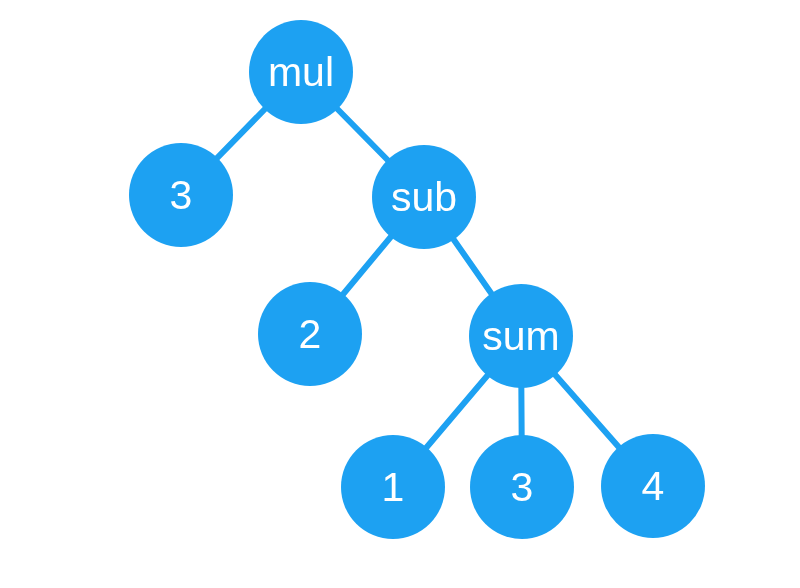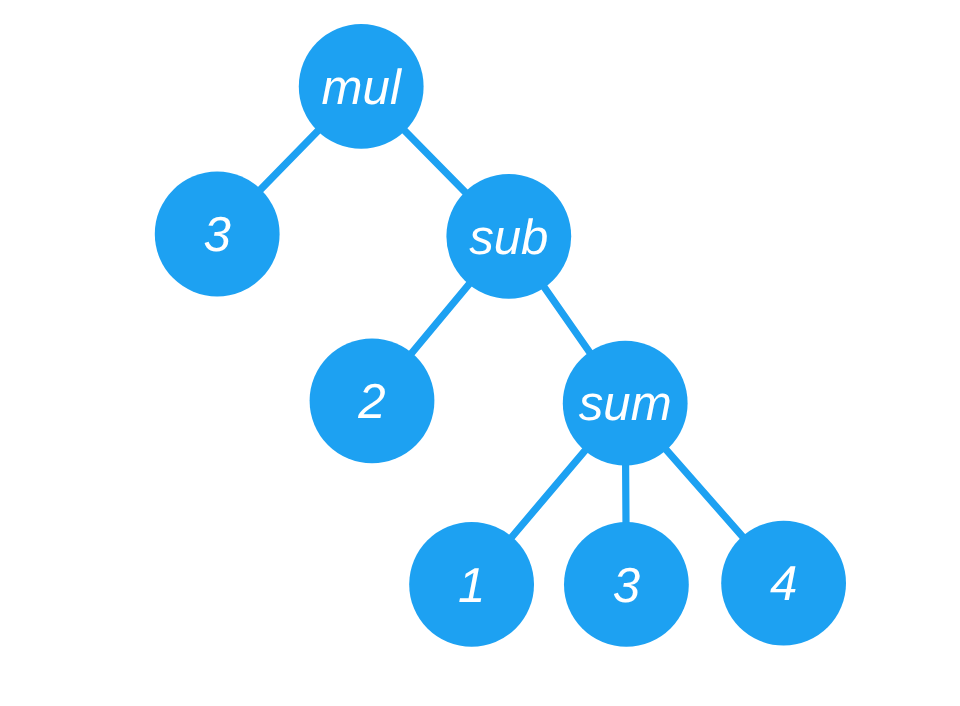--- a/index.html
+++ b/index.html
@@ -7,21 +7,20 @@
     padding: 0;
     background: #ffffff;
     font-family: "Liberation Sans", sans-serif;
   }
   .stage {
     position: relative;
     width: 800px;
     height: 588px;
     background: #ffffff;
     overflow: hidden;
-    font-style: italic;
   }
   .stage svg {
     display: block;
     width: 800px;
     height: 588px;
   }
   .tree-edge {
     fill: none;
   }
   .tree-node-label {

